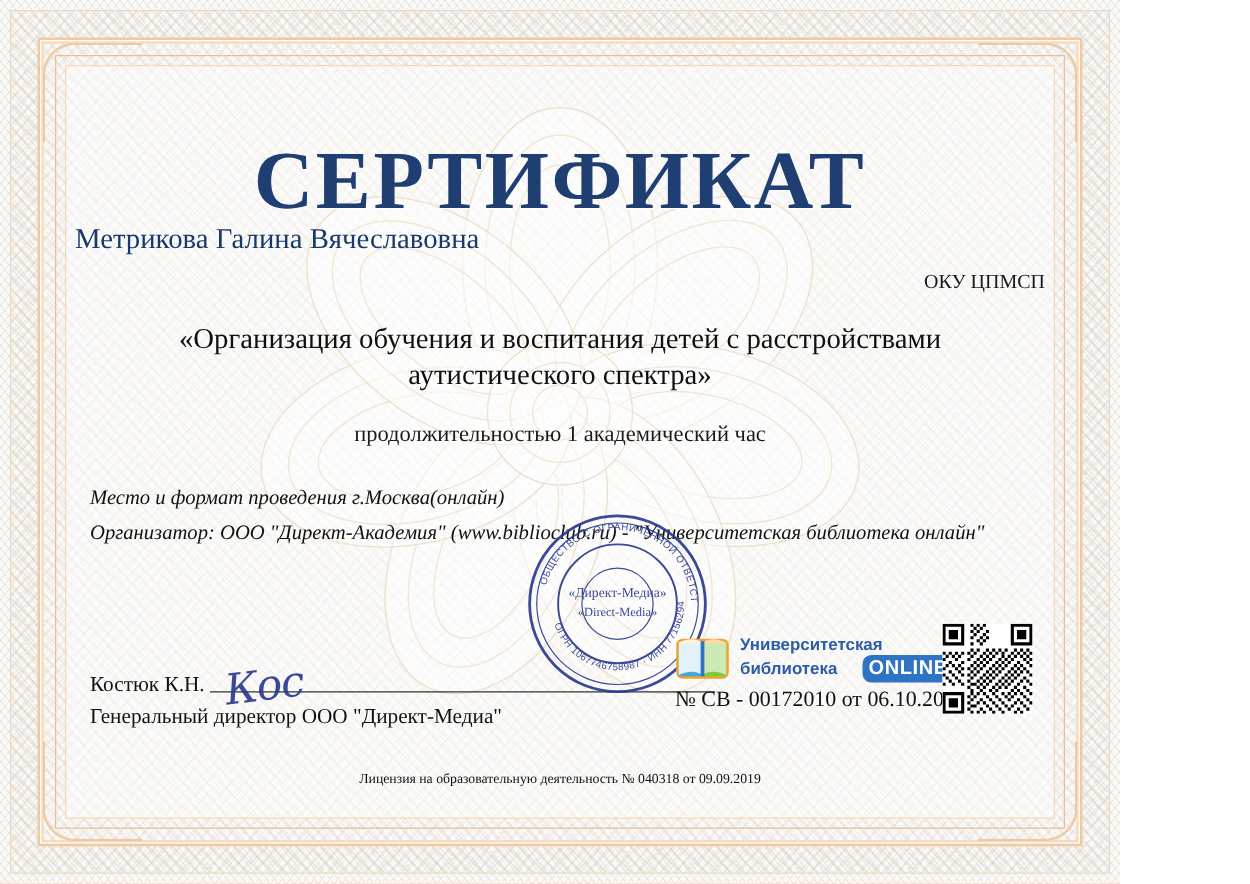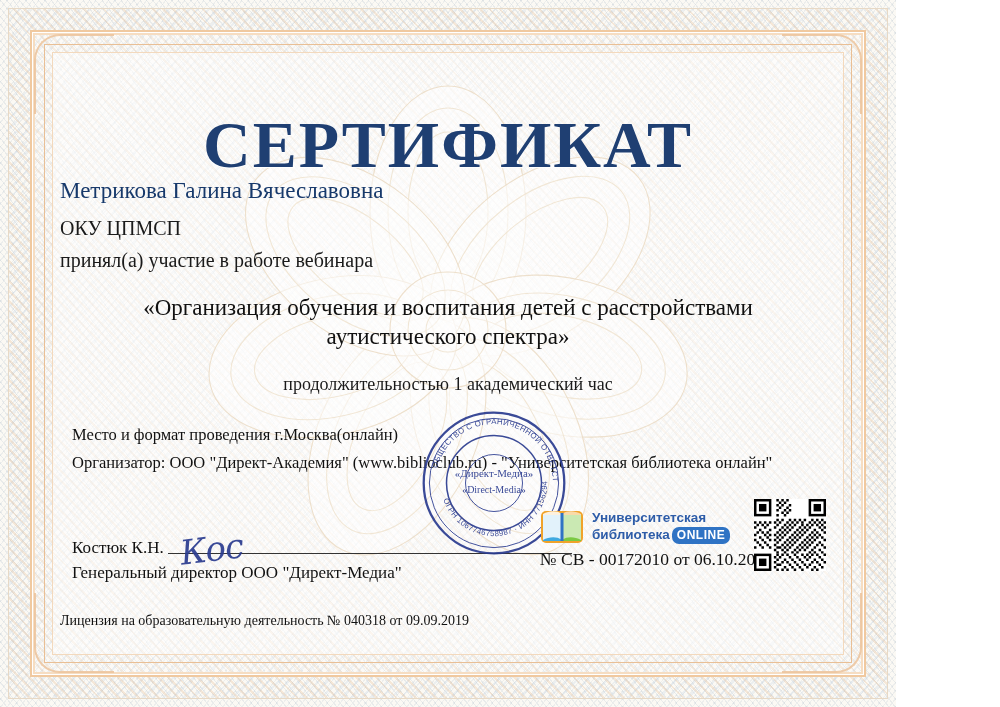--- a/index.html
+++ b/index.html
@@ -106,22 +106,22 @@
     text-shadow: 0 1px 0 rgba(255,255,255,0.9);
   }
 
   .recipient {
     font-size: 23px;
     color: #17396b;
     font-family: "Liberation Serif", serif;
   }
 
   .org, .position, .city, .participation {
-    text-align: left;
-    font-size: 20px;
+    text-align: right;
+    font-size: 16px;
     color: #1a1a1a;
     margin-top: 9px;
   }
   .org { margin-top: 13px; }
 
   .event {
     text-align: center;
     font-size: 23px;
     color: #101010;
     margin-top: 22px;
@@ -134,20 +134,21 @@
     font-size: 18px;
     color: #1a1a1a;
     margin-top: 22px;
   }
 
   .place-line, .organizer-line {
     font-size: 16.5px;
     color: #111111;
     margin-top: 8px;
     padding-left: 12px;
+    font-style: italic;
   }
   .place-line { margin-top: 30px; }
 
   .signature-block {
     position: absolute;
     left: 12px;
     bottom: 64px;
     width: 500px;
   }
   .sig-name-row {
@@ -208,47 +209,47 @@
   .logo-text {
     font-family: "Liberation Sans", sans-serif;
     font-size: 13.5px;
     color: #2d5ca8;
     line-height: 1.25;
     font-weight: bold;
   }
   .logo-text .line2 {
     display: flex;
     align-items: center;
-    gap: 2px;
+    gap: 20px;
   }
   .online-badge {
     background: #2f73c4;
     color: #ffffff;
-    font-size: 12px;
+    font-size: 16px;
     padding: 1px 5px;
     border-radius: 7px;
     letter-spacing: 0.5px;
     font-weight: bold;
   }
 
   .cert-number {
     position: absolute;
     left: 480px;
     bottom: 77px;
     font-size: 17.5px;
     color: #111;
   }
 
   .license {
     position: absolute;
     left: 0;
     right: 0;
     bottom: 18px;
-    text-align: left;
-    font-size: 14px;
+    text-align: center;
+    font-size: 11px;
     color: #111;
   }
 
   
   .qr {
     position: absolute;
     right: 10px;
     bottom: 76px;
     width: 72px;
     height: 72px;
@@ -316,21 +317,20 @@
     </g>
   </svg>
 
   <div class="content">
 
     <div class="title">СЕРТИФИКАТ</div>
 
     <div class="recipient">Метрикова Галина Вячеславовна</div>
 
     <div class="org">ОКУ ЦПМСП</div>
-    <div class="participation">принял(а) участие в работе вебинара</div>
 
     <div class="event">«Организация обучения и воспитания детей с расстройствами аутистического спектра»</div>
 
     <div class="duration">продолжительностью 1 академический час</div>
 
     <div class="place-line">Место и формат проведения г.Москва(онлайн)</div>
     <div class="organizer-line">Организатор: ООО "Директ-Академия" (www.biblioclub.ru) - "Университетская библиотека онлайн"</div>
 
     <div class="signature-block">
       <div class="sig-name-row">

